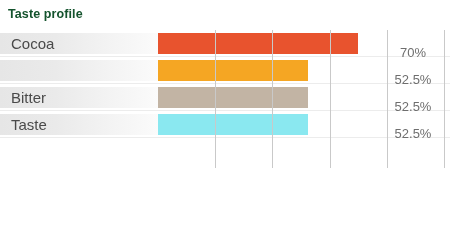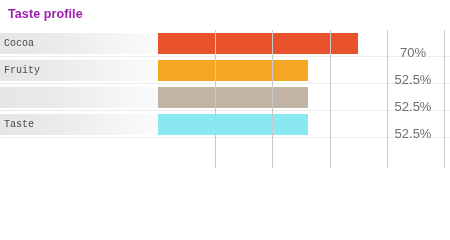--- a/index.html
+++ b/index.html
@@ -19,21 +19,21 @@
     height: 172px;
     box-sizing: border-box;
     background: #ffffff;
   }
   .panel-title {
     position: absolute;
     left: 8px;
     top: 6px;
     font-size: 12.5px;
     font-weight: bold;
-    color: #a21caf;
+    color: #14532d;
     letter-spacing: 0.1px;
     line-height: 16px;
   }
   .chart {
     position: absolute;
     left: 0px;
     top: 30px;
     width: 450px;
     height: 138px;
   }
@@ -69,29 +69,28 @@
   .row-track {
     position: absolute;
     left: 0px;
     top: 3px;
     width: 158px;
     height: 21px;
     background: linear-gradient(to right, #e6e6e6 0%, #eaeaea 35%, #f4f4f4 72%, #fbfbfb 100%);
   }
   .row-label {
     position: absolute;
-    left: 4px;
+    left: 11px;
     top: 3px;
     height: 21px;
     line-height: 21px;
-    font-size: 10px;
+    font-size: 15px;
     color: #4a4a4a;
     white-space: nowrap;
     z-index: 2;
-    font-family: Liberation Mono, monospace;
   }
   .row-bar {
     position: absolute;
     left: 158px;
     top: 3px;
     height: 21px;
     z-index: 2;
   }
   .row-value {
     position: absolute;
@@ -126,27 +125,27 @@
         <div class="row">
           <div class="row-sep" style="top: 26px;"></div>
           <div class="row-track"></div>
           <div class="row-label">Cocoa</div>
           <div class="row-bar" style="width: 200.2px; background: rgb(232, 83, 46);"></div>
           <div class="row-value">70%</div>
         </div>
         <div class="row">
           <div class="row-sep" style="top: 26px;"></div>
           <div class="row-track"></div>
-          <div class="row-label">Fruity</div>
           <div class="row-bar" style="width: 150.15px; background: rgb(245, 166, 35);"></div>
           <div class="row-value">52.5%</div>
         </div>
         <div class="row">
           <div class="row-sep" style="top: 26px;"></div>
           <div class="row-track"></div>
+          <div class="row-label">Bitter</div>
           <div class="row-bar" style="width: 150.15px; background: rgb(194, 180, 164);"></div>
           <div class="row-value">52.5%</div>
         </div>
         <div class="row">
           <div class="row-sep" style="top: 26px;"></div>
           <div class="row-track"></div>
           <div class="row-label">Taste</div>
           <div class="row-bar" style="width: 150.15px; background: rgb(138, 232, 240);"></div>
           <div class="row-value">52.5%</div>
         </div>

